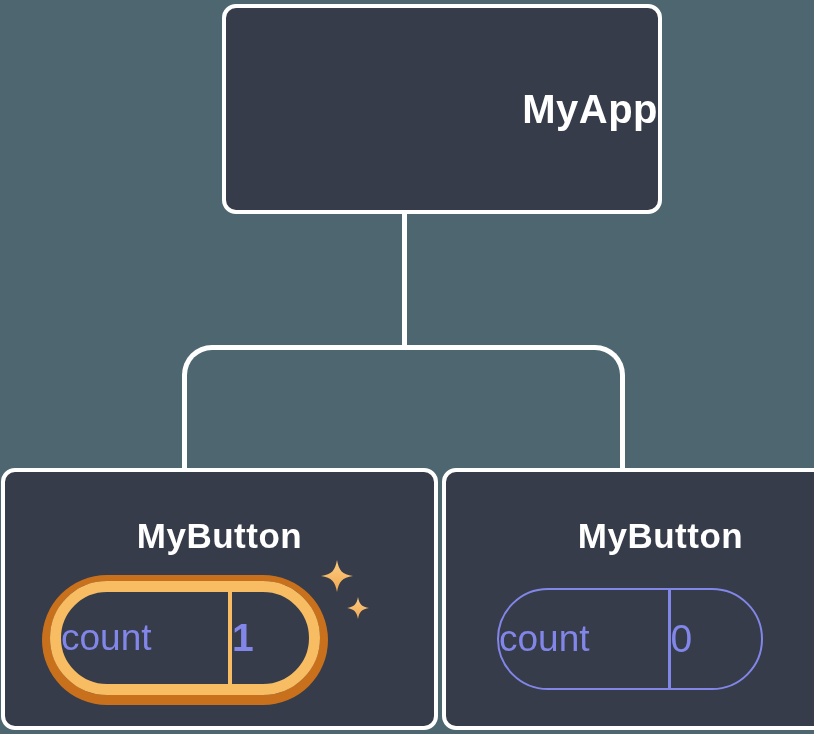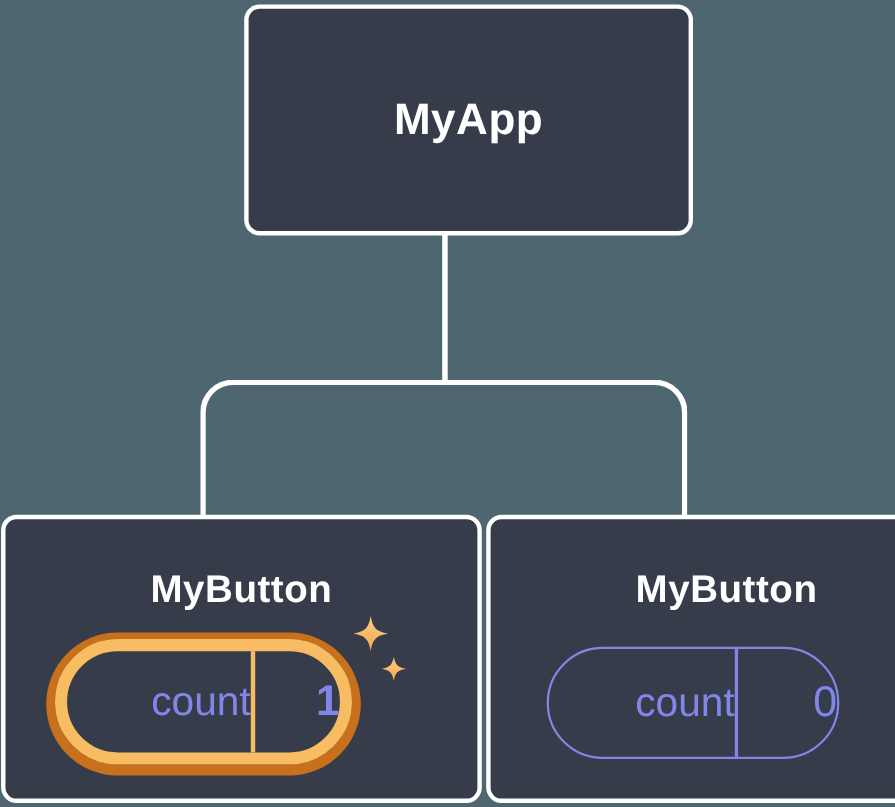--- a/index.html
+++ b/index.html
@@ -18,22 +18,22 @@
     background:var(--background);
     overflow:hidden;
     font-family:"Liberation Sans","DejaVu Sans",sans-serif;
   }
   .node{
     position:absolute;
     background:var(--node-fill);
     border:4px solid var(--node-border);
     border-radius:14px;
   }
-  .node-root{left:222px;top:4px;width:408px;height:210px;
-    display:flex;align-items:center;justify-content:center;}
+  .node-root{left:222px;top:4px;width:440px;height:210px;
+    display:flex;align-items:center;justify-content:flex-end;}
   .root-title{
     color:#fff;font-size:40px;font-weight:600;letter-spacing:.5px;
   }
   .stem{
     position:absolute;left:402px;top:212px;width:5px;height:134px;
     background:var(--node-border);
   }
   .bracket{
     position:absolute;left:182px;top:345px;width:443px;height:126px;
     border:5px solid var(--node-border);
@@ -56,21 +56,21 @@
   .pill-normal{
     left:51px;top:116px;width:266px;height:102px;
     border:2.5px solid var(--accent-purple);
   }
   .pill-highlight{
     left:45px;top:109px;width:270px;height:114px;
     border:11px solid var(--highlight-gold);
     box-shadow:0 2px 0 8px var(--highlight-orange);
   }
   .pill-cell{
-    display:flex;align-items:center;justify-content:flex-end;
+    display:flex;align-items:center;justify-content:flex-start;
   }
   .pill-name-cell{flex:0 0 auto;}
   .pill-highlight .pill-name-cell{width:167px;}
   .pill-normal .pill-name-cell{width:169px;}
   .pill-value-cell{flex:1 1 auto;}
   .pill-divider{flex:0 0 auto;}
   .pill-highlight .pill-divider{width:4px;background:var(--highlight-gold);}
   .pill-normal .pill-divider{width:2.5px;background:var(--accent-purple);}
   .state-name{font-size:37px;font-weight:400;}
   .state-value{font-size:39px;}

